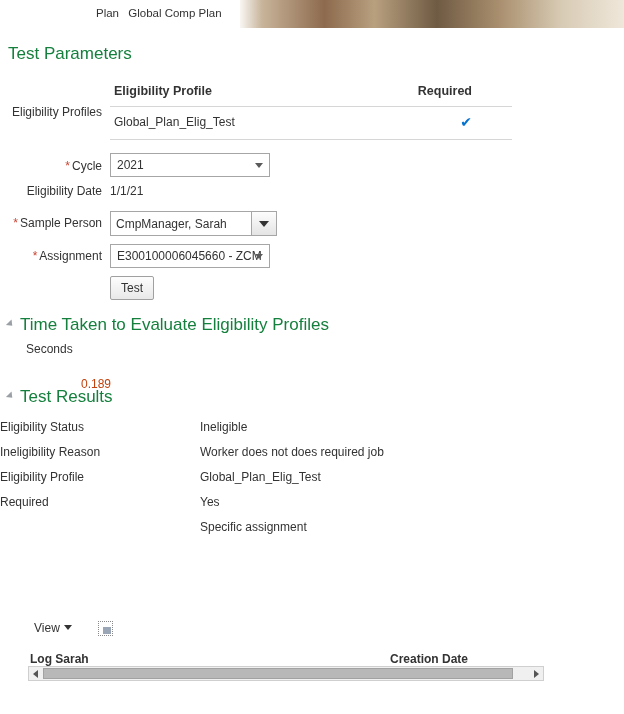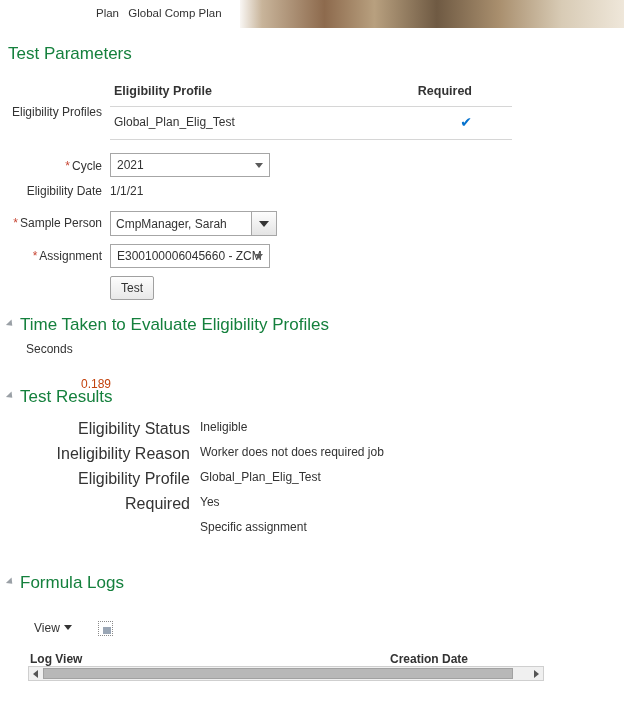--- a/index.html
+++ b/index.html
@@ -151,22 +151,22 @@
   }
 
   
   .tt-title { top: 315px; left: 8px; }
   .sec-lbl { position: absolute; top: 342px; left: 26px; font-size: 12px; color: #333; }
   .sec-val { position: absolute; top: 342px; left: 81px; font-size: 12px; color: #c2410c; margin-top: 35px; }
 
   
   .tr-title { top: 387px; left: 8px; }
   .res-lbl {
-    position: absolute; text-align: right; width: 190px; left: 0px;
-    font-size: 16px; color: #333; padding-left: 40px;
+    position: absolute; width: 190px; left: 0px;
+    font-size: 12px; color: #333;
   }
   .res-val { position: absolute; left: 200px; font-size: 12px; color: #333; }
   .r1 { top: 420px; } .r2 { top: 445px; } .r3 { top: 470px; }
   .r4 { top: 495px; } .r5 { top: 514px; }
   .res-lbl.r5 { line-height: 13px; top: 515px; }
 
   
   .fl-title { top: 573px; left: 8px; }
   .info-row {
     position: absolute; top: 600px; left: 26px; width: 580px;
@@ -315,32 +315,29 @@
   <div class="res-val r2">Worker does not does required job</div>
 
   <div class="res-lbl r3">Eligibility Profile</div>
   <div class="res-val r3">Global_Plan_Elig_Test</div>
 
   <div class="res-lbl r4">Required</div>
   <div class="res-val r4">Yes</div>
 
   <div class="res-val r5" style="top:520px">Specific assignment</div>
 
-  <h1 class="section-title fl-title">
-    <span class="collapse-tri"></span><span>Formula Logs</span>
-  </h1>
 
 
   <div class="view-menu">
     <span>View</span><span class="view-caret"></span>
   </div>
   <div class="detach-icon"></div>
 
   <div class="log-table-head">
-    <span class="log-th c1">Log View</span>
+    <span class="log-th c1">Log Sarah</span>
     <span class="log-th c2">Creation Date</span>
   </div>
 
   <div class="hscroll">
     <span class="arrow left">
         <i></i>
       </span>
     <span class="thumb"></span>
     <span class="arrow right">
         <i></i>

